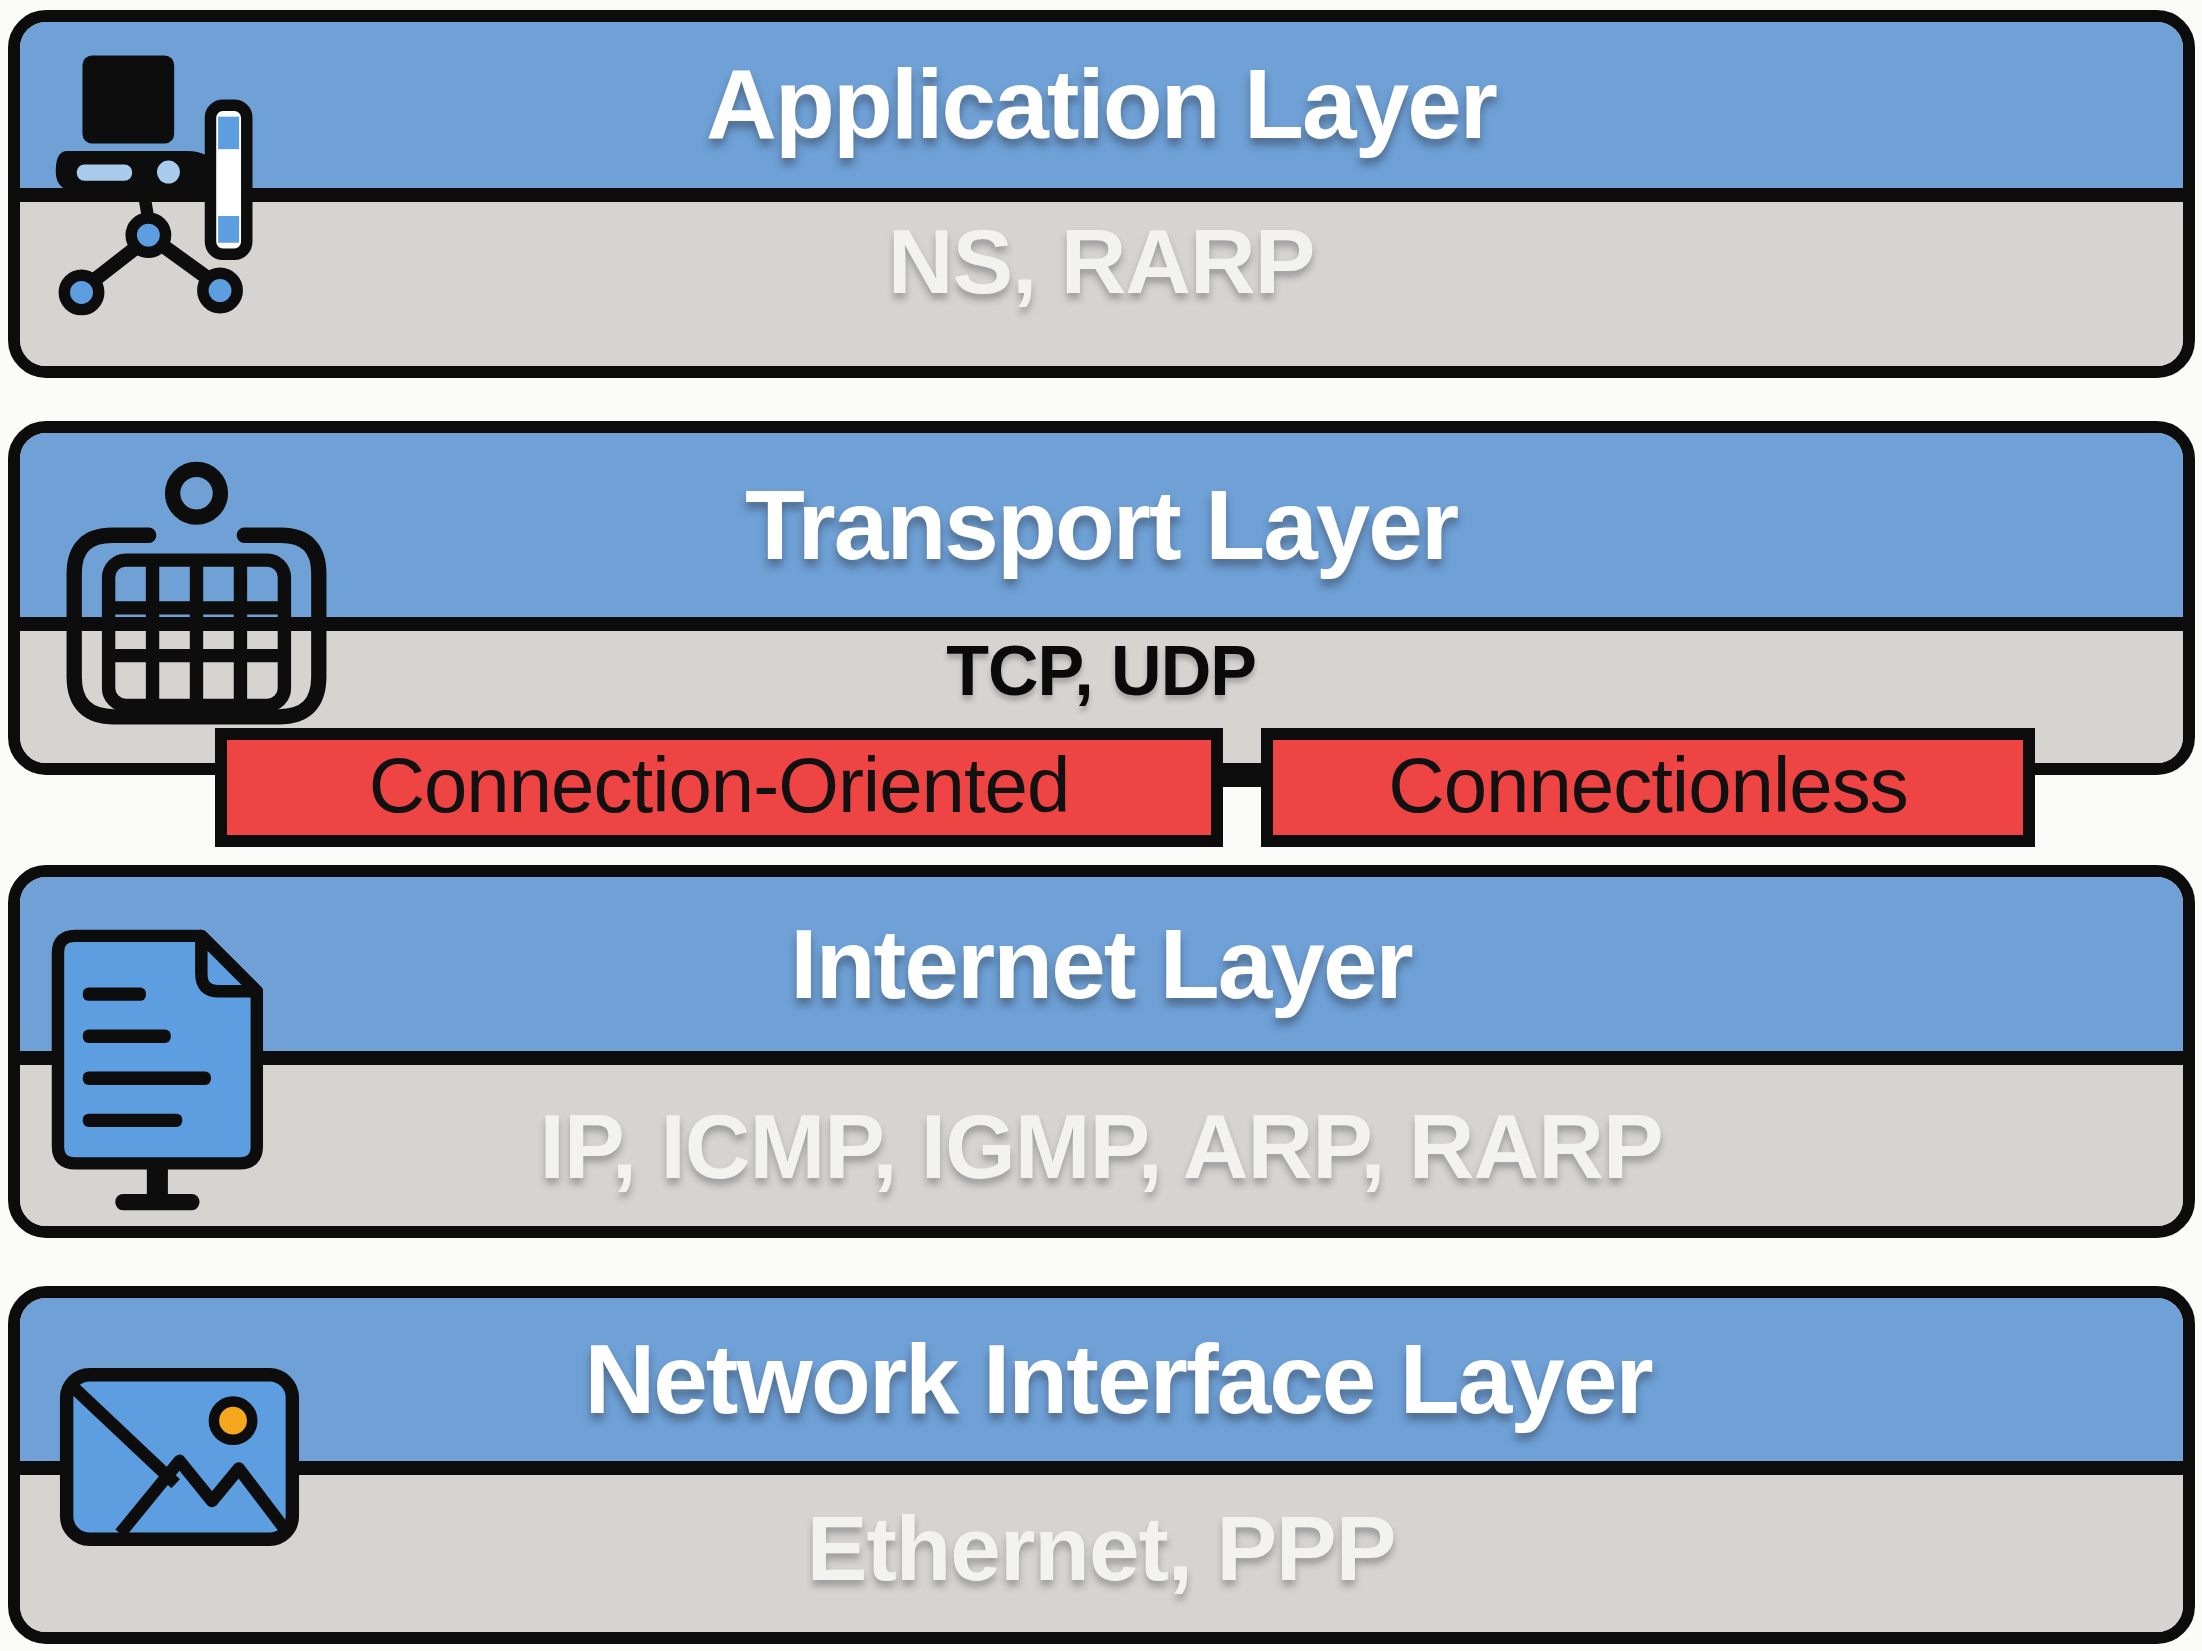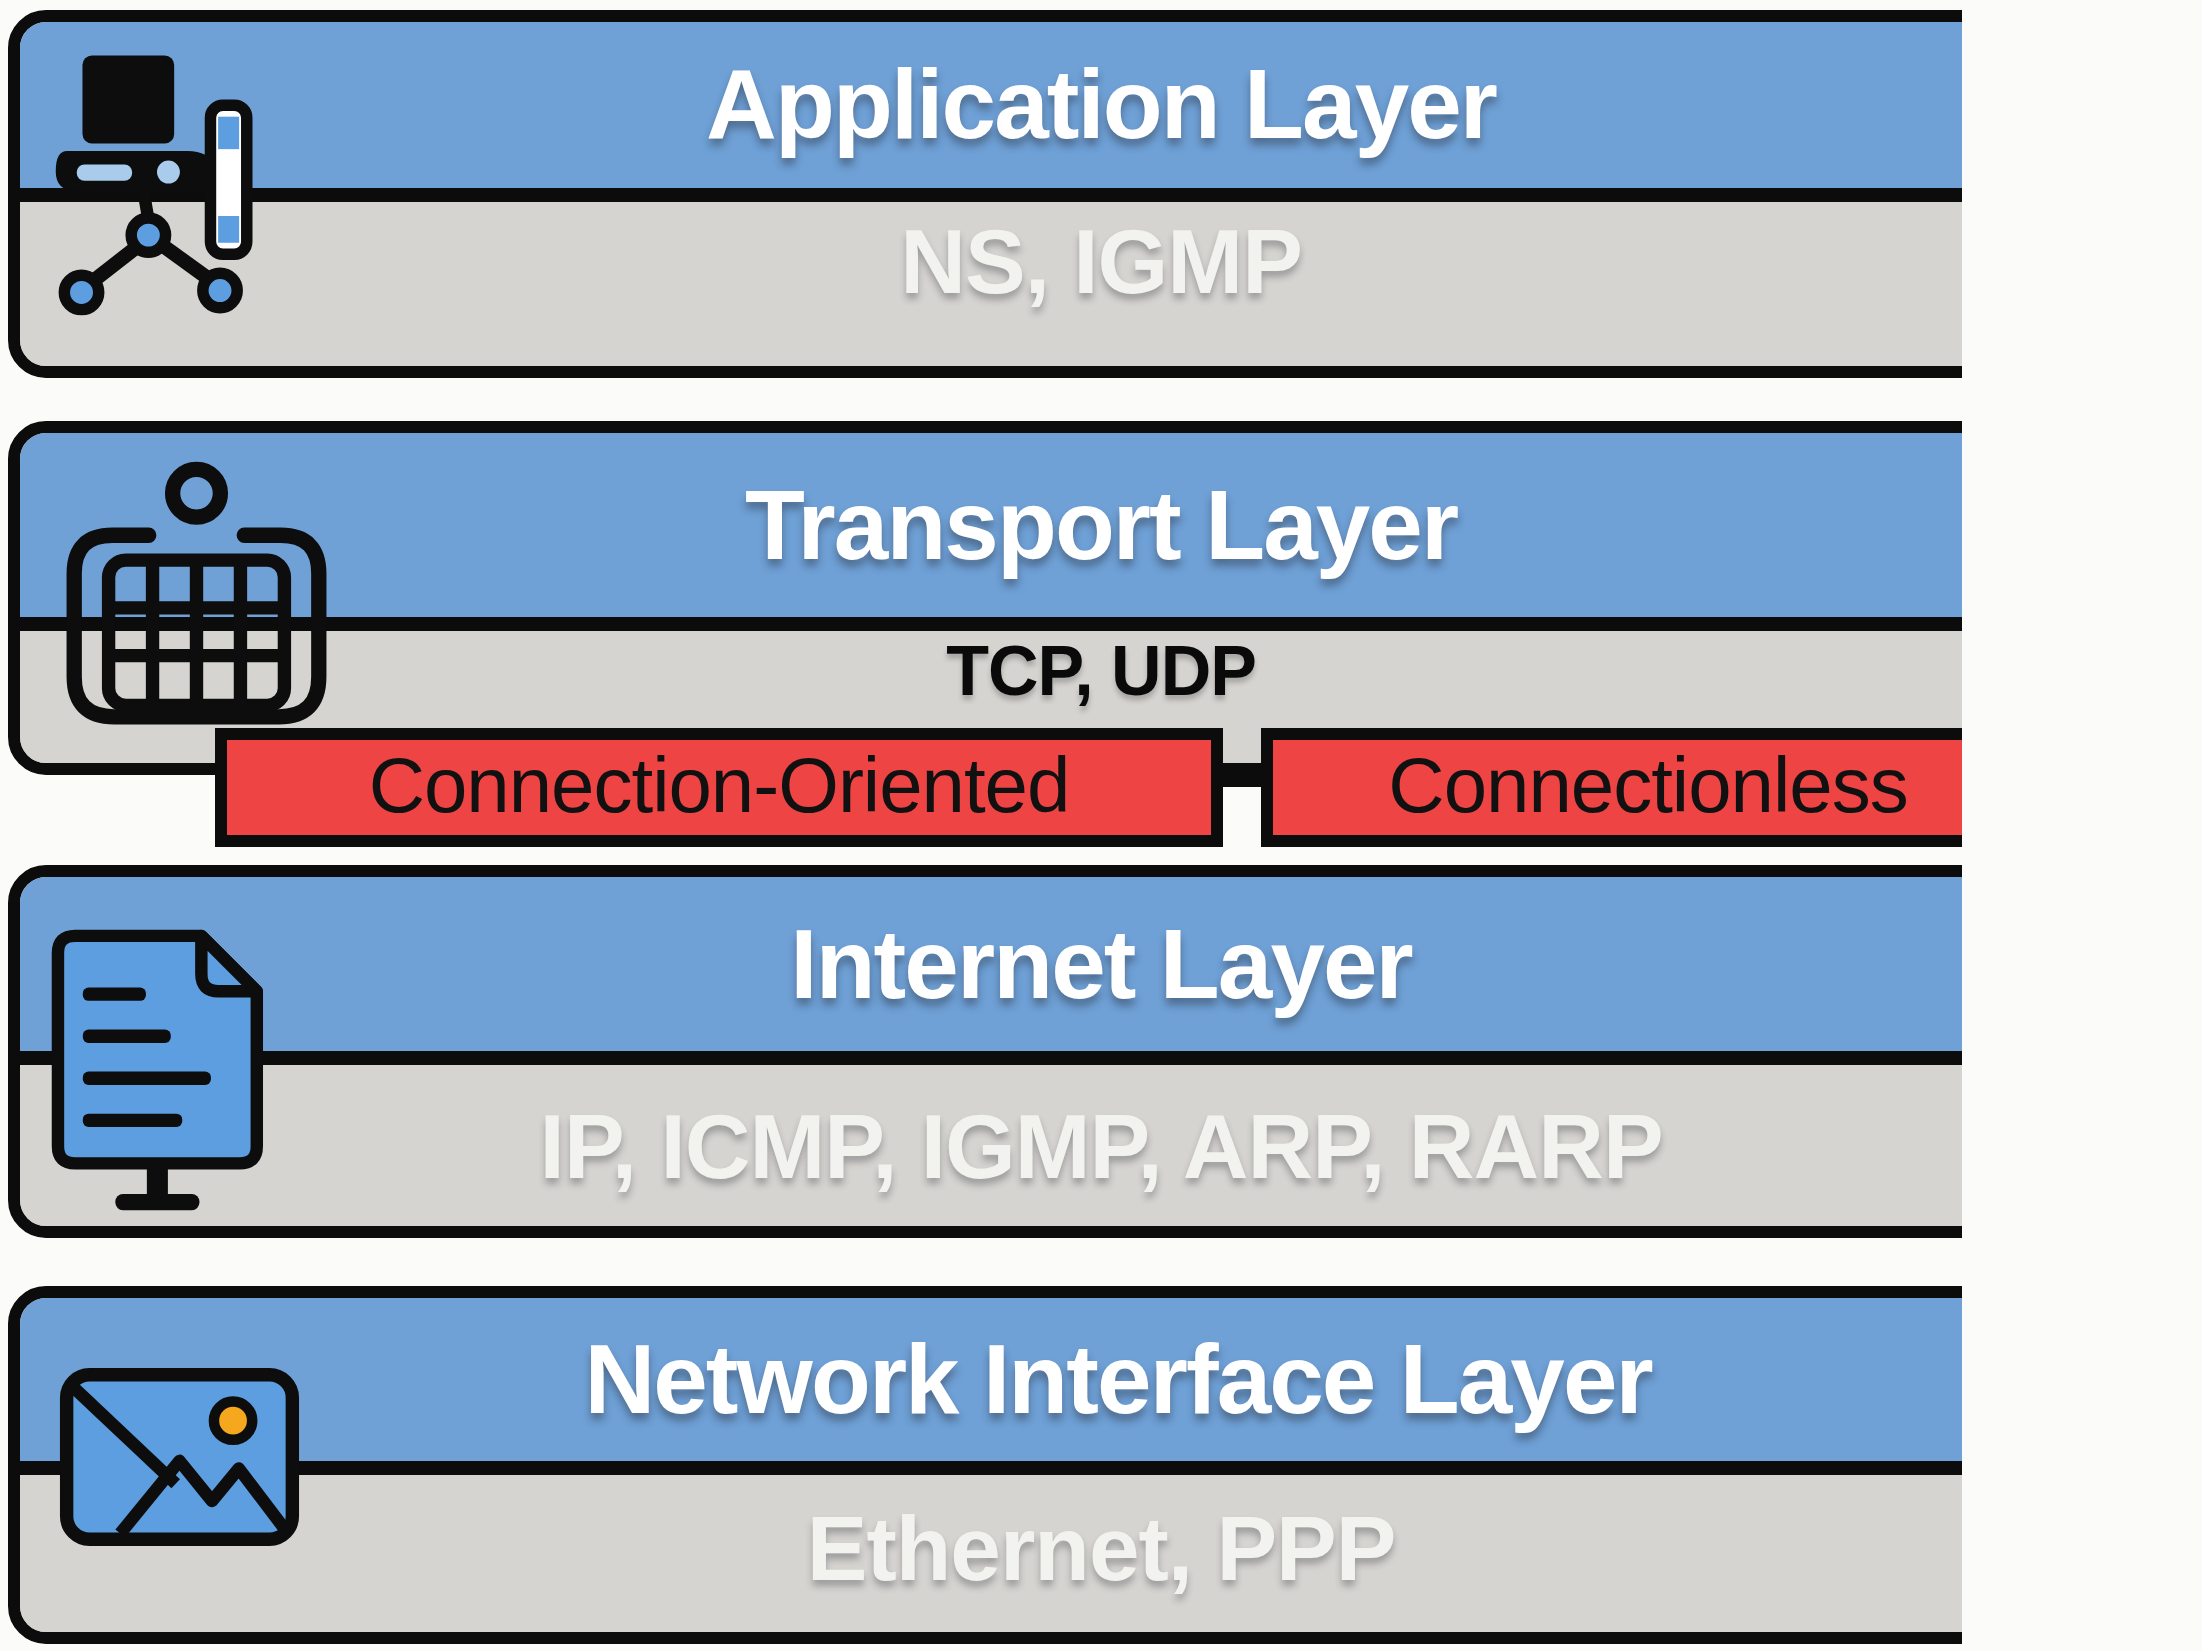--- a/index.html
+++ b/index.html
@@ -1,17 +1,17 @@
 <!DOCTYPE html>
 <html><head>
 <meta charset="utf-8">
 <style>
   html,body{margin:0;padding:0;background:#fbfbfa;}
   .stage{
-    position:relative;width:1962px;height:1652px;background:#fbfbfa;
+    position:relative;width:2202px;height:1652px;background:#fbfbfa;
     font-family:"Liberation Sans", sans-serif;overflow:hidden;
   }
   .panel{
     position:absolute;left:7.6px;width:2187px;
     border:12.4px solid #0c0c0c;border-radius:38px;
     box-sizing:border-box;overflow:hidden;background:#d5d4d1;
     display:flex;flex-direction:column;
   }
   .band-blue{
     background:#6fa1d7;display:flex;align-items:center;justify-content:center;
@@ -51,21 +51,21 @@
 <body>
 
 <div class="stage">
 
   <div class="panel" style="top:9.6px;height:368px;">
     <div class="band-blue" style="height:166px;">
       <div class="layer-title">Application Layer</div>
     </div>
     <div class="divider"></div>
     <div class="band-gray">
-      <div class="protocols-light" style="margin-bottom:43px;">NS, IGMP</div>
+      <div class="protocols-light" style="margin-bottom:43px;">NS, RARP</div>
     </div>
   </div>
 
   <div class="panel" style="top:421px;height:354px;">
     <div class="band-blue" style="height:184px;">
       <div class="layer-title">Transport Layer</div>
     </div>
     <div class="divider"></div>
     <div class="band-gray">
       <div class="protocols-dark" style="margin-bottom:59px;">TCP, UDP</div>

